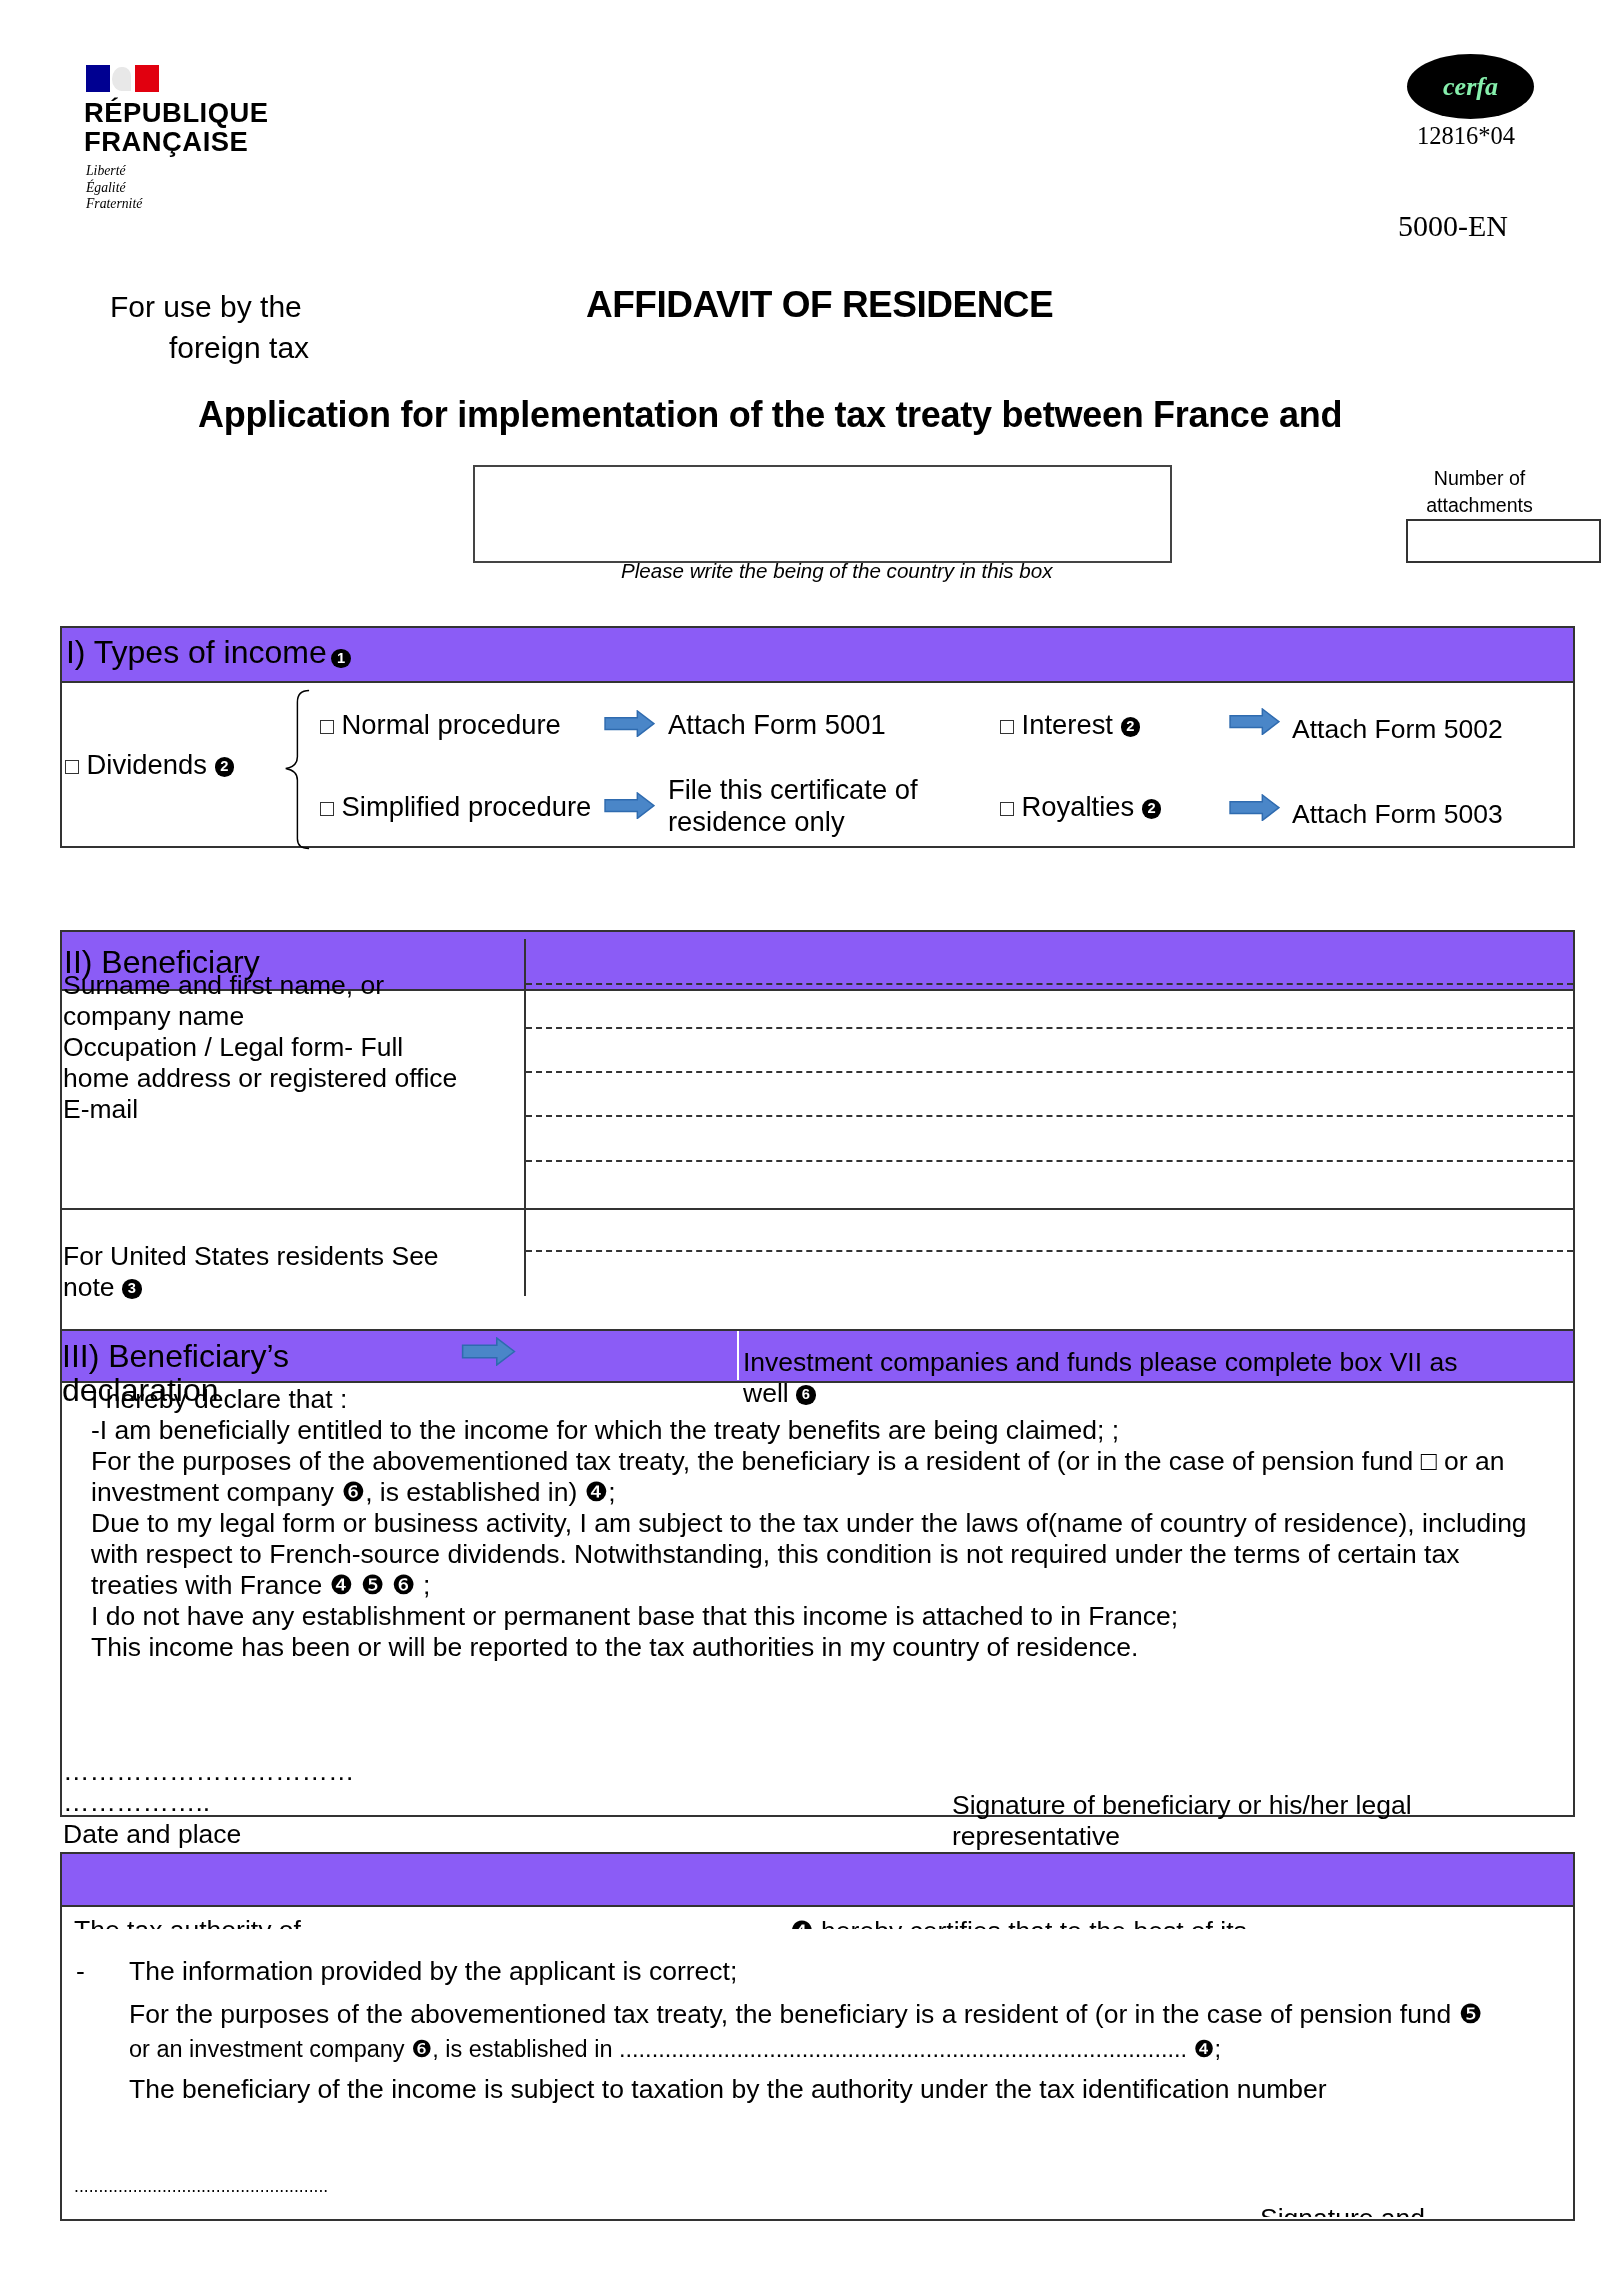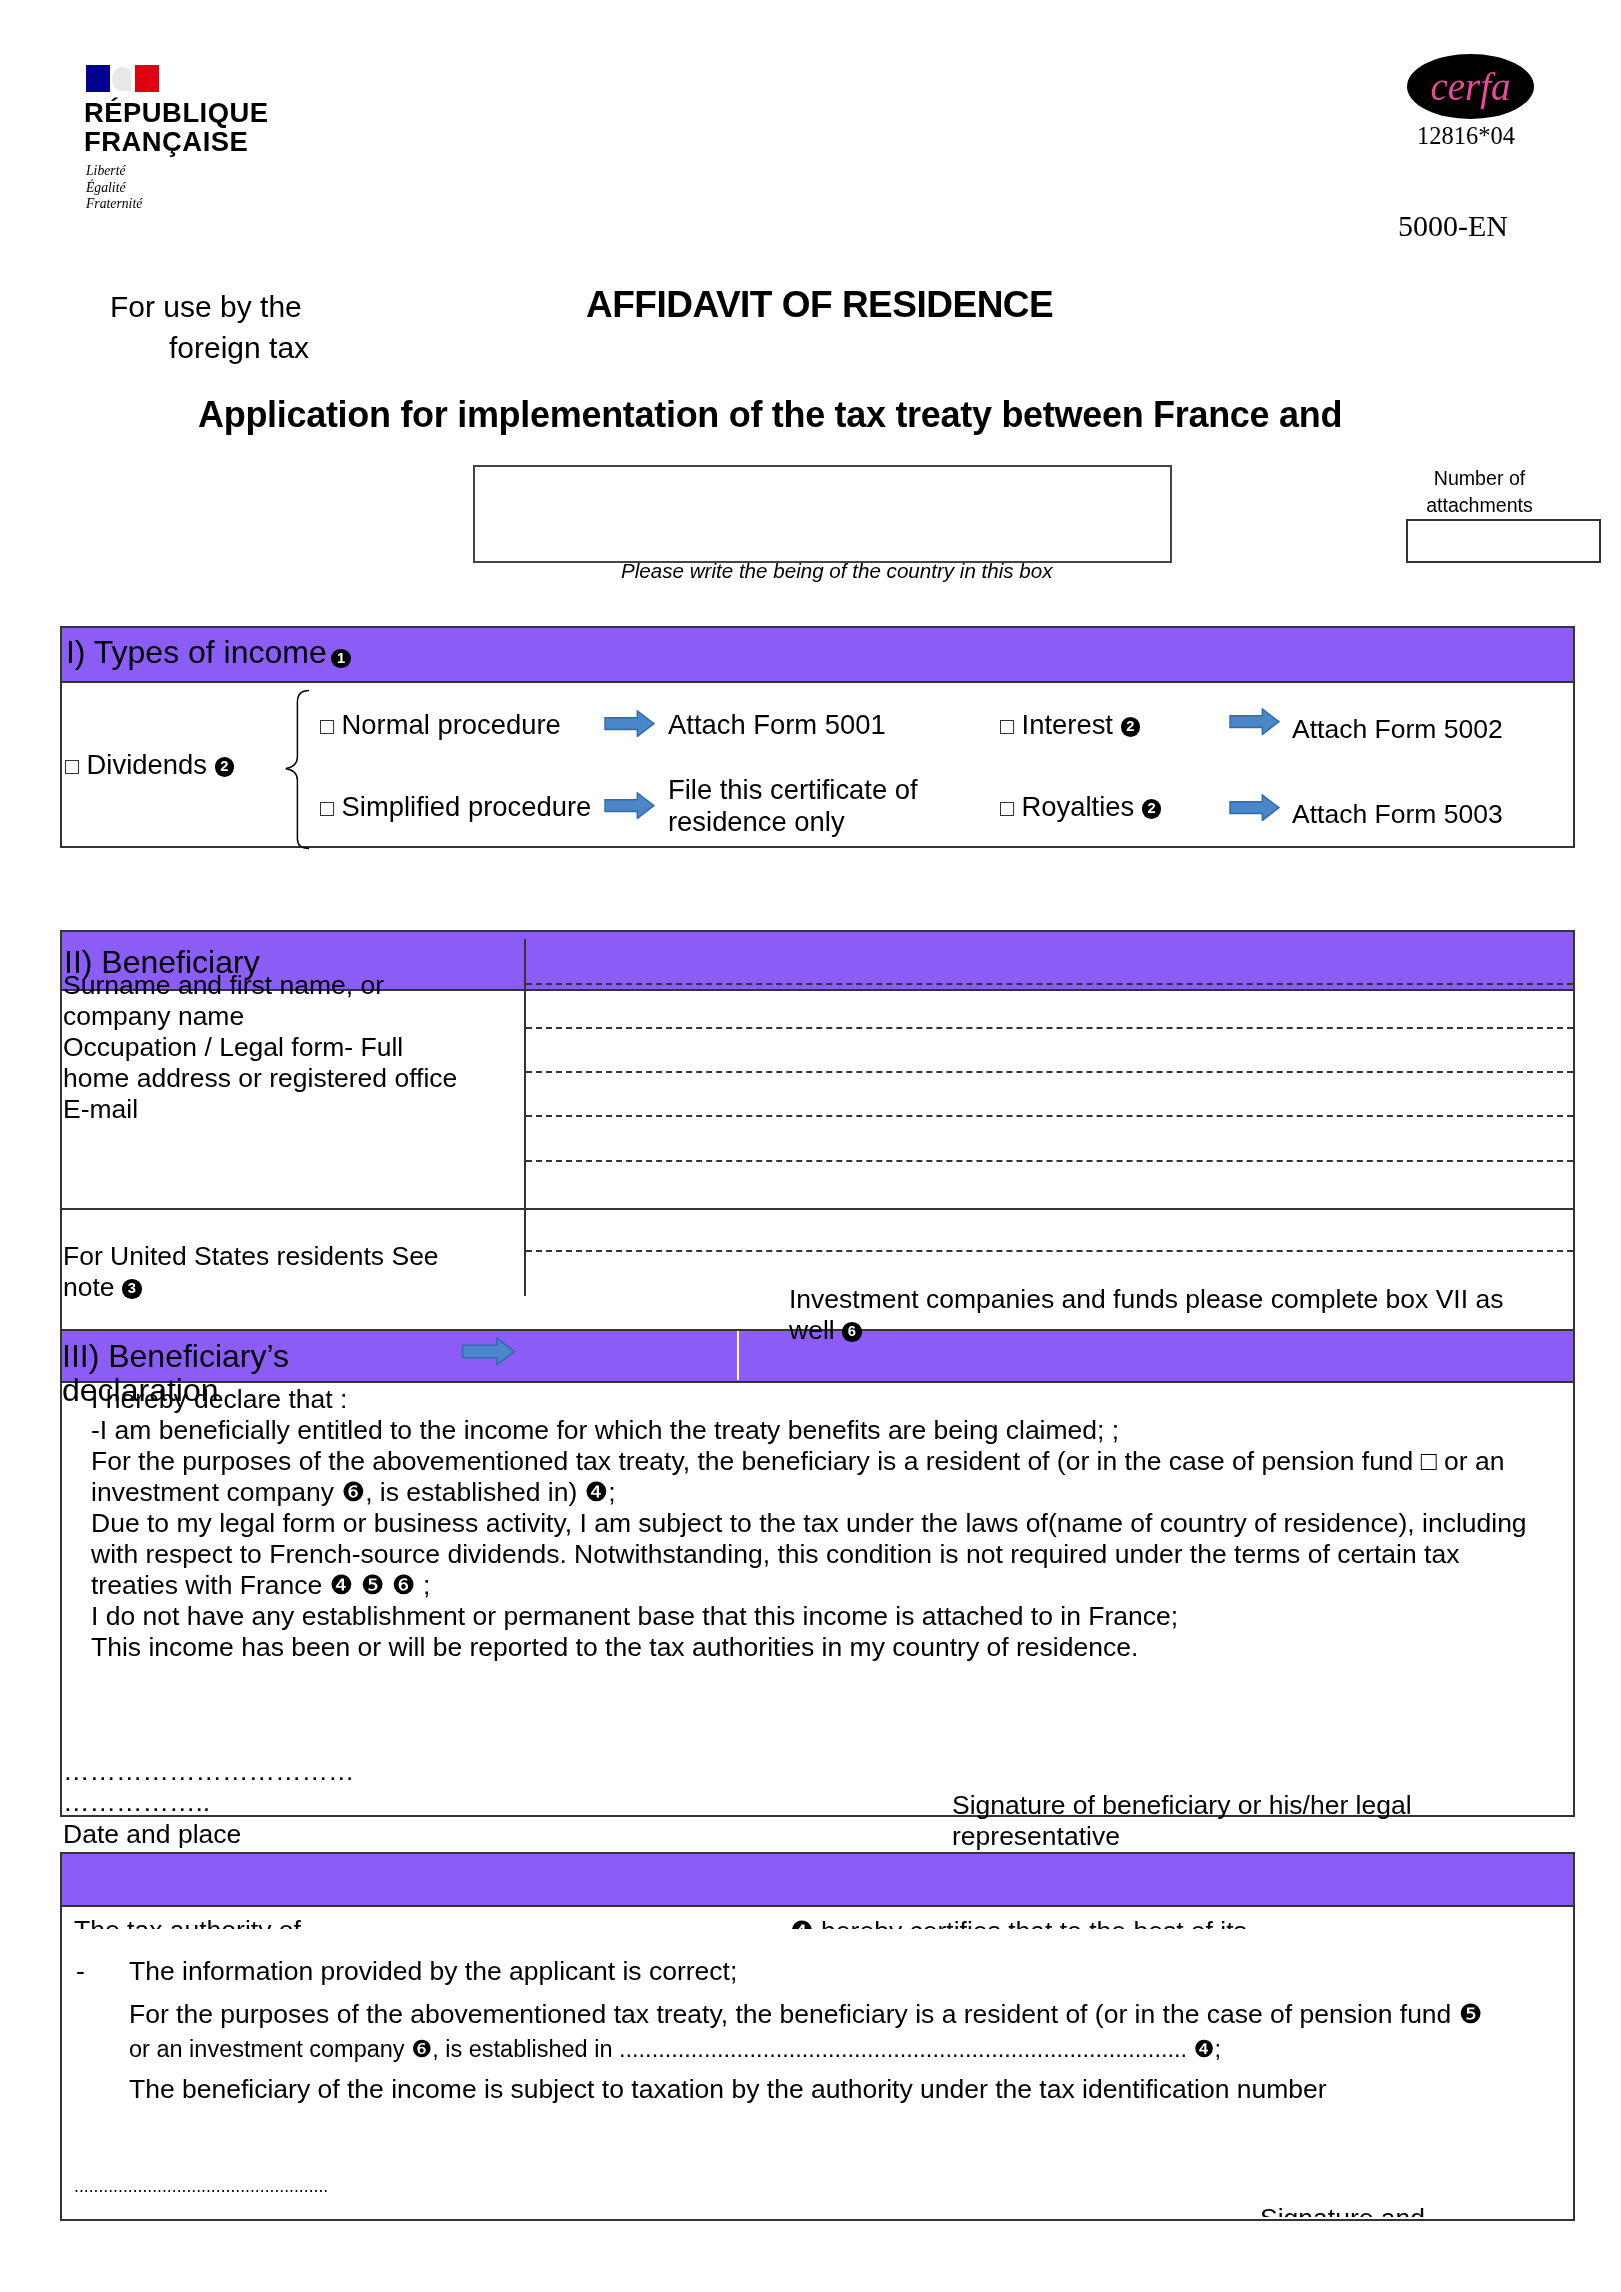--- a/index.html
+++ b/index.html
@@ -12,22 +12,22 @@
   .flag .b { width:23.5px; background:#000091; }
   .flag .w { width:25.5px; background:#fff; position:relative; }
   .flag .w::after { content:""; position:absolute; left:2px; top:2px; width:19.6px; height:23.5px;
                     border-radius:50% 40% 0 50%; background:#e8e8e8; }
   .flag .r { width:23.5px; background:#e1000f; }
   .rf { left:84px; top:98px; font-weight:bold; font-size:27.4px; line-height:29px; letter-spacing:0.5px; }
   .motto { left:86px; top:163px; font-family:"Liberation Serif", serif; font-style:italic; font-size:13.7px; line-height:16.7px; }
 
   
   .cerfa-oval { left:1407px; top:54px; width:127px; height:65px; background:#000; border-radius:50%;
-                color:#ec4899; display:flex; align-items:center; justify-content:center;
-                font-family:"Liberation Serif", serif; font-style:italic; font-weight:normal; font-size:39px; }
+                color:#86efac; display:flex; align-items:center; justify-content:center;
+                font-family:"Liberation Serif", serif; font-style:italic; font-weight:bold; font-size:26px; }
   .cerfa-num { left:1417px; top:122px; font-family:"Liberation Serif", serif; font-size:24.5px; }
   .form-code { left:1398px; top:209px; font-family:"Liberation Serif", serif; font-size:30px; }
 
   .foruse { left:110px; top:286px; font-size:30px; line-height:41px; }
   .foruse span { display:block; }
   .foruse .l2 { padding-left:59px; }
   .title { left:586px; top:284px; font-weight:bold; font-size:37px; letter-spacing:-0.5px; }
   .subtitle { left:198px; top:394px; font-weight:bold; font-size:36px; letter-spacing:-0.3px; }
 
   .country-box { left:473px; top:465px; width:695px; height:94px; border:2px solid #444; }
@@ -174,21 +174,21 @@
   <div class="sec-head" style="height:52px;"></div>
 </div>
 <div class="abs" style="left:737px;top:1331px;width:2px;height:49px;background:#fff;"></div>
 <div class="abs sec-title" style="left:62px;top:1339px;line-height:34px;">
   <div>III) Beneficiary’s</div>
   <div>declaration</div>
 </div>
 <svg class="abs arrow" style="left:459px;top:1337px;width:59px;height:29px;" viewBox="0 0 52 28">
   <path d="M1 8 H34 V1 L51 14 L34 27 V20 H1 Z" fill="#4a86c8" stroke="#2f6baf" stroke-width="1.5"></path>
 </svg>
-<div class="abs t27" style="left:743px;top:1284px;line-height:31px;margin-left:46px;">
+<div class="abs t27" style="left:743px;top:1347px;line-height:31px;">
   <div>Investment companies and funds please complete box VII as</div>
   <div><span>well</span> <span class="bullet">6</span></div>
 </div>
 
 <div class="abs" style="left:63px;top:1384px;margin-left:28px;">
   <div class="decl-line">I hereby declare that :</div>
   <div class="decl-line">-I am beneficially entitled to the income for which the treaty benefits are being claimed; ;</div>
   <div class="decl-line">For the purposes of the abovementioned tax treaty, the beneficiary is a resident of (or in the case of pension fund □ or an</div>
   <div class="decl-line">investment company ❻, is established in) ❹;</div>
   <div class="decl-line">Due to my legal form or business activity, I am subject to the tax under the laws of(name of country of residence), including</div>

